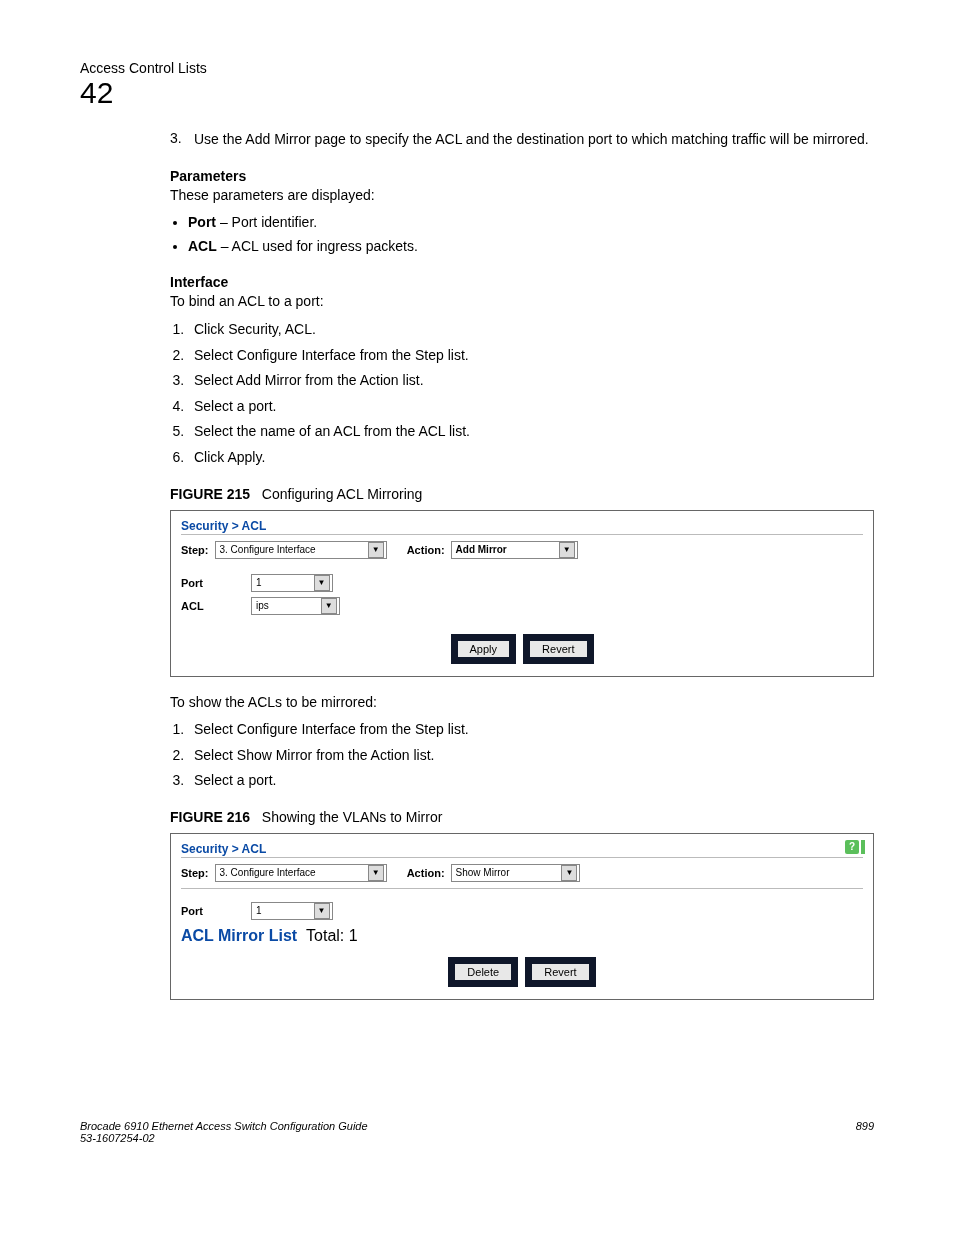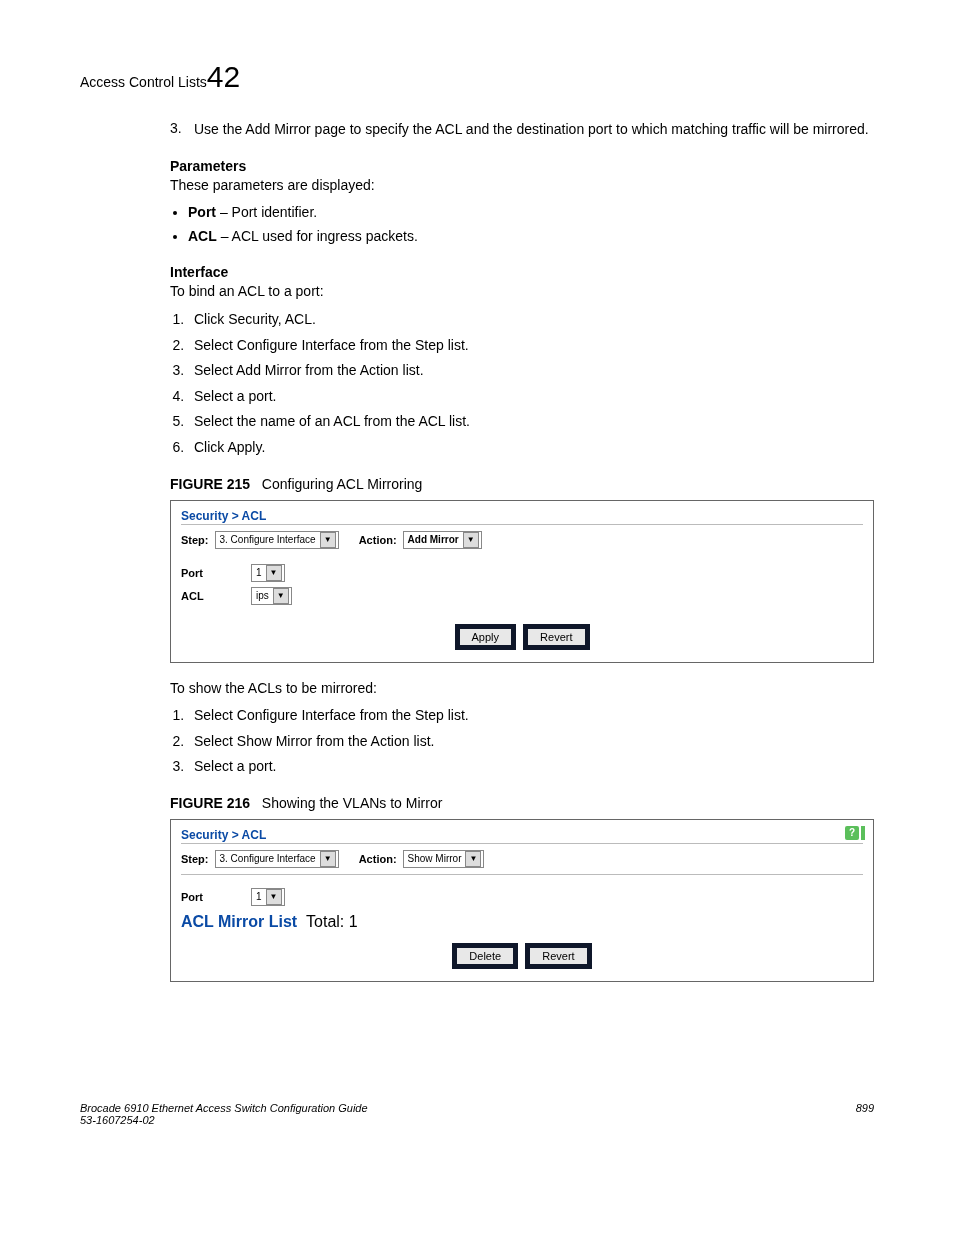--- a/index.html
+++ b/index.html
@@ -7,24 +7,25 @@
     font-size: 14px;
     color: #000;
     margin: 0;
     padding: 60px 80px 40px 80px;
     width: 954px;
     box-sizing: border-box;
     background: #fff;
   }
   .page-head {
     display: flex;
-    justify-content: flex-start;
+    justify-content: space-between;
     align-items: baseline;
     border-bottom: none;
-    margin-bottom: 26px;
+    margin-bottom: 20px;
+    flex-direction: column;
   }
   .page-head .title { font-size: 14px; }
   .page-head .chapnum { font-size: 30px; font-weight: normal; }
   .content { margin-left: 90px; }
   .step3 { display:flex; }
   .step3 .num { width: 24px; flex:0 0 24px; }
   .step3 .txt { flex:1; line-height:1.4; }
   .section-head { font-weight: bold; margin-top: 18px; margin-bottom: 2px; }
   .para { margin: 2px 0 8px 0; line-height:1.4; }
   ul.bullets { list-style: disc; margin: 4px 0 8px 18px; padding:0; }
@@ -50,36 +51,37 @@
   .fb-label { font-weight: bold; font-size:11px; }
   .fake-select {
     border:1px solid #888;
     background:#fff;
     display:inline-flex;
     align-items:center;
     height:16px;
     font-size:10px;
     padding: 0 2px 0 4px;
     min-width: 20px;
+    gap: 48px;
   }
   .fake-select .arrow {
     margin-left:4px;
     width:14px; height:14px;
     background:#ddd;
     border:1px solid #888;
     display:flex; align-items:center; justify-content:center;
     font-size:8px; line-height:1;
   }
   .fb-form { padding: 4px 10px 6px 10px; }
   .fb-row { display:flex; align-items:center; margin:5px 0; }
   .fb-row .rlabel { width:70px; font-weight:bold; font-size:11px; }
   .fb-buttons { text-align:center; padding: 8px 0 12px 0; }
   .btn {
     display:inline-block;
-    border:5px solid #0f172a;
+    border:7px solid #0f172a;
     background:#e8e8e8;
     padding:2px 12px;
     font-size:11px;
     margin:0 2px;
   }
   .fb2-topright { float:right; margin:6px 8px 0 0; }
   .help-icon {
     display:inline-block; width:14px; height:14px;
     background:#5bbf5b; color:#fff; font-size:10px; font-weight:bold;
     text-align:center; line-height:14px; border-radius:2px;

